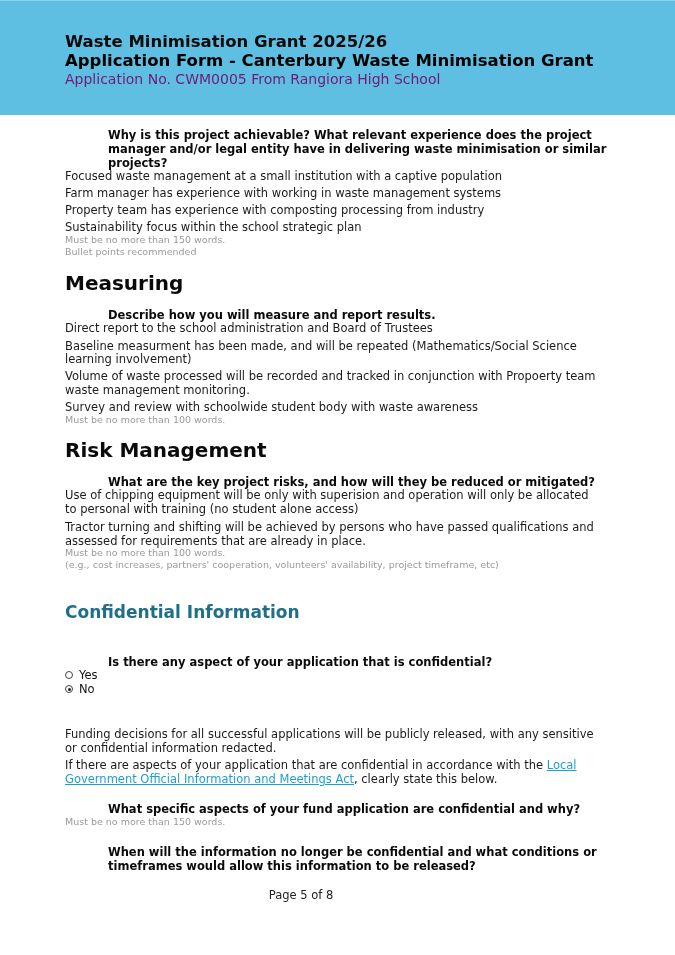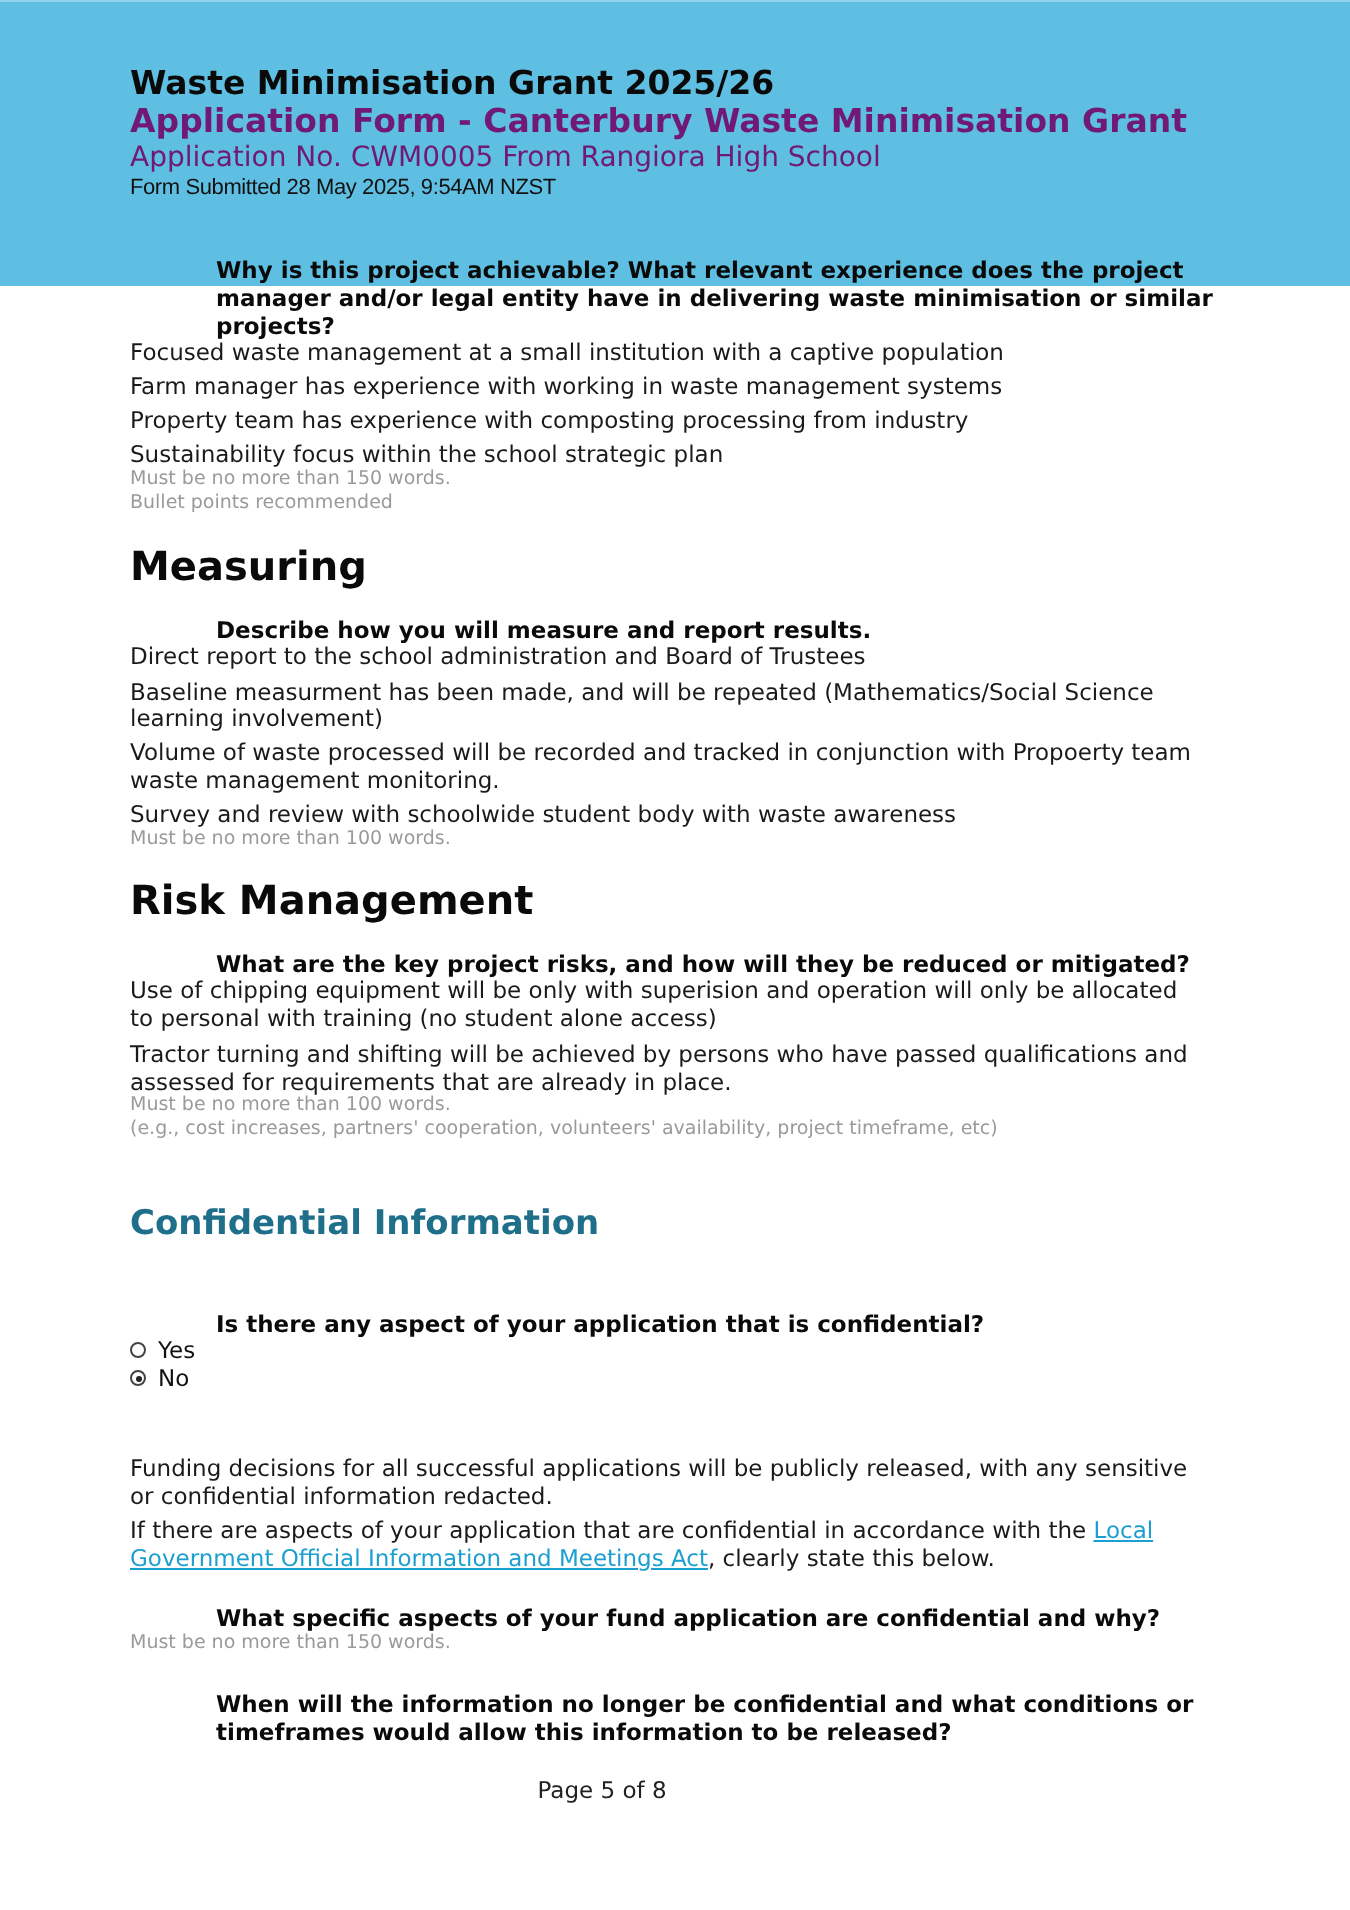--- a/index.html
+++ b/index.html
@@ -1,25 +1,25 @@
 <!DOCTYPE html>
 <html><head>
 <meta charset="utf-8">
 <style>
   html, body { margin: 0; padding: 0; }
   body {
     width: 675px; height: 955px; background: #ffffff; overflow: hidden;
     font-family: "DejaVu Sans", sans-serif; color: #111111; position: relative;
   }
   .header {
-    position: absolute; left: 0; top: 0; width: 675px; height: 143px;
+    position: absolute; left: 0; top: 0; width: 675px; height: 115px;
     background: #5fbfe2; border-top: 1px solid #8fd3ee; box-sizing: border-box;
   }
   .header .h1 { position: absolute; left: 65px; top: 31px; font-size: 16.5px; font-weight: bold; color: #0a0a0a; line-height: 20px; white-space: nowrap; }
-  .header .h2 { position: absolute; left: 65px; top: 50px; font-size: 16.5px; font-weight: bold; color: #701a75; line-height: 20px; white-space: nowrap; }
+  .header .h2 { position: absolute; left: 65px; top: 50px; font-size: 16.5px; font-weight: bold; color: #000000; line-height: 20px; white-space: nowrap; }
   .header .h3 { position: absolute; left: 65px; top: 69px; font-size: 14px; font-weight: normal; color: #701a75; line-height: 18px; white-space: nowrap; }
   .header .sub { position: absolute; left: 65px; top: 86px; font-family: "Liberation Sans", sans-serif; font-size: 11px; color: #111; line-height: 14px; white-space: nowrap; letter-spacing: -0.2px; }
 
   .abs { position: absolute; left: 65px; white-space: nowrap; }
   .q { font-size: 11.5px; font-weight: bold; line-height: 14px; color: #0a0a0a; margin-left: 43px; }
   .a { font-size: 11.5px; line-height: 14px; color: #1a1a1a; }
   .hint { font-size: 9.5px; line-height: 12px; color: #9a9a9a; }
   .sec { font-size: 20px; font-weight: bold; line-height: 20px; color: #0a0a0a; }
   .sec-blue { font-size: 17px; font-weight: bold; line-height: 22px; color: #1f6f8b; }
   .link { color: #1a9fd0; text-decoration: underline; cursor: pointer; }
@@ -28,21 +28,20 @@
   .radio.checked::after { content: ""; position: absolute; left: 1.5px; top: 1.5px; width: 3px; height: 3px; border-radius: 50%; background: #222; }
   .footer { position: absolute; left: 0; width: 602px; top: 888px; text-align: center; font-size: 11.5px; line-height: 14px; color: #222; }
 </style>
 </head>
 <body>
 
 <div class="header">
   <div class="h1">Waste Minimisation Grant 2025/26</div>
   <div class="h2">Application Form - Canterbury Waste Minimisation Grant</div>
   <div class="h3">Application No. CWM0005 From Rangiora High School</div>
-  <div class="sub">Form Submitted 28 May 2025, 9:54AM NZST</div>
 </div>
 
 <div class="abs q" style="top:128px">Why is this project achievable? What relevant experience does the project</div>
 <div class="abs q" style="top:142px">manager and/or legal entity have in delivering waste minimisation or similar</div>
 <div class="abs q" style="top:156px">projects?</div>
 <div class="abs a" style="top:169px">Focused waste management at a small institution with a captive population</div>
 <div class="abs a" style="top:186px">Farm manager has experience with working in waste management systems</div>
 <div class="abs a" style="top:203px">Property team has experience with composting processing from industry</div>
 <div class="abs a" style="top:220px">Sustainability focus within the school strategic plan</div>
 <div class="abs hint" style="top:234px">Must be no more than 150 words.</div>

